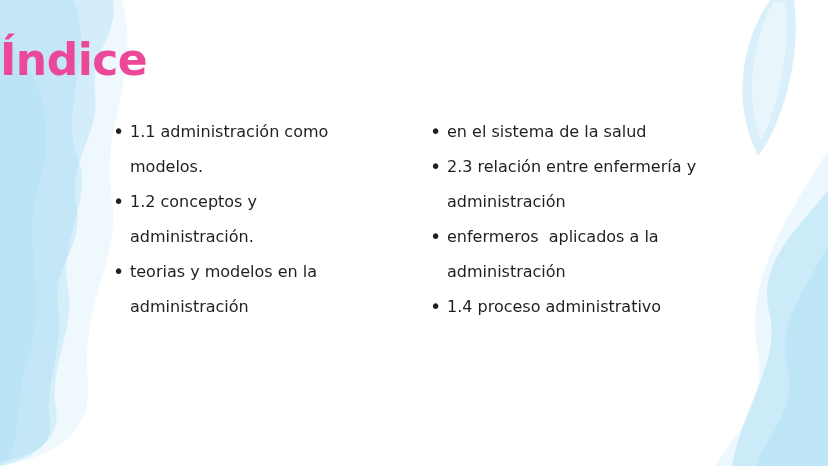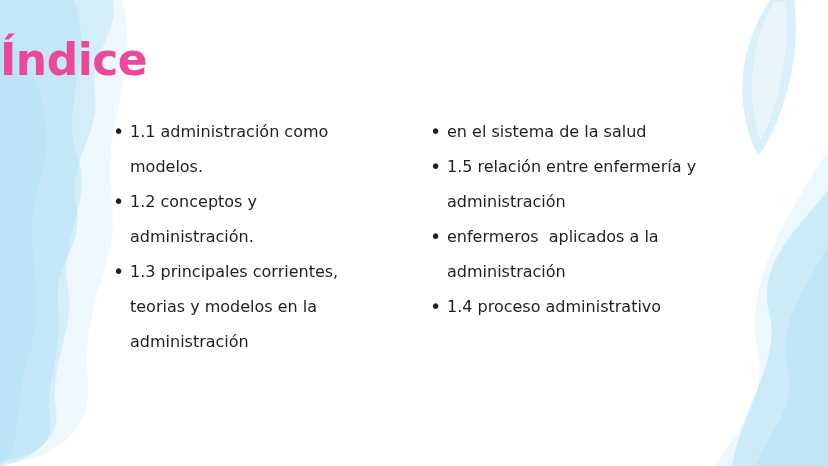--- a/index.html
+++ b/index.html
@@ -93,34 +93,33 @@
         <div class="line">1.1 administración como</div>
         <div class="line">modelos.</div>
       </li>
       <li class="item">
         <span class="bullet">•</span>
         <div class="line">1.2 conceptos y</div>
         <div class="line">administración.</div>
       </li>
       <li class="item">
         <span class="bullet">•</span>
-        <div class="line">1.3 principales corrientes,</div>
         <div class="line">teorias y modelos en la</div>
         <div class="line">administración</div>
       </li>
     </ul>
 
     <ul class="col col-right">
       <li class="item">
         <span class="bullet">•</span>
         <div class="line">en el sistema de la salud</div>
       </li>
       <li class="item">
         <span class="bullet">•</span>
-        <div class="line">1.5 relación entre enfermería y</div>
+        <div class="line">2.3 relación entre enfermería y</div>
         <div class="line">administración</div>
       </li>
       <li class="item">
         <span class="bullet">•</span>
         <div class="line">enfermeros  aplicados a la</div>
         <div class="line">administración</div>
       </li>
       <li class="item">
         <span class="bullet">•</span>
         <div class="line">1.4 proceso administrativo</div>

